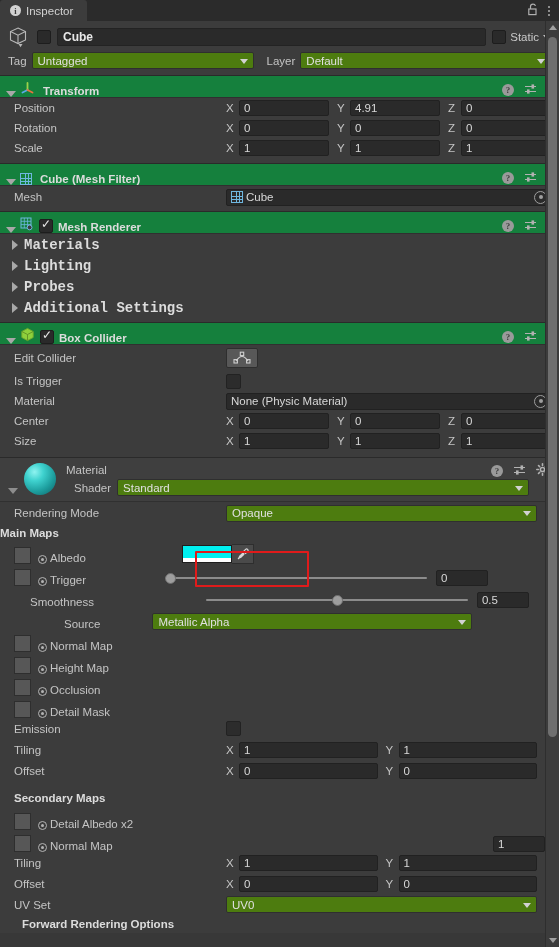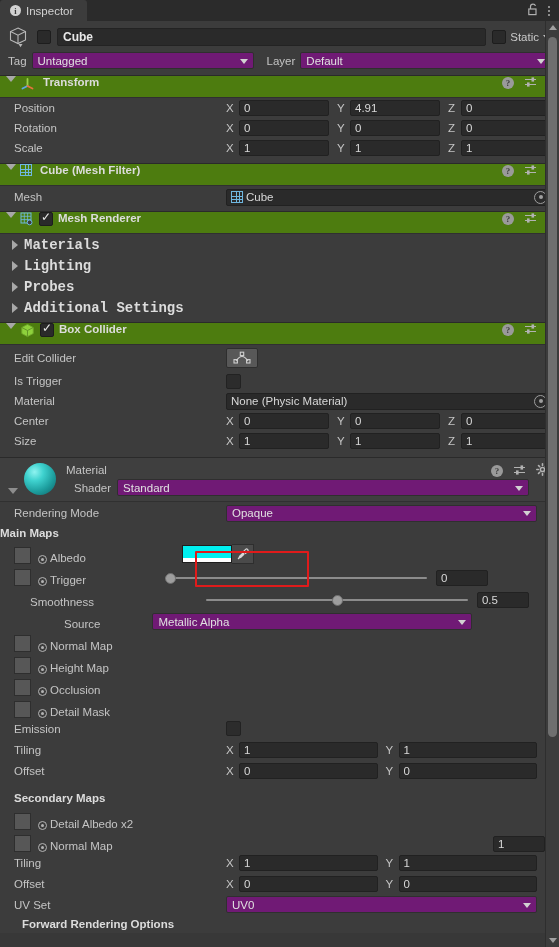--- a/index.html
+++ b/index.html
@@ -60,36 +60,36 @@
   }
   .static-wrap { display: flex; align-items: center; gap: 4px; }
   .static-lbl { font-size: 11.5px; color: #c9c9c9; }
   .caret-dn {
     width: 0; height: 0; border-left: 4px solid transparent;
     border-right: 4px solid transparent; border-top: 5px solid #c0c0c0;
   }
   .objhdr-row2 { display: flex; align-items: center; padding: 4px 8px 0 8px; gap: 5px; }
   .lbl-sm { font-size: 11.5px; color: #c4c4c4; }
   .popup {
-    height: 17px; background: #701a75; border: 1px solid #2f2f2f;
+    height: 17px; background: #4d7c0f; border: 1px solid #2f2f2f;
     border-radius: 2px; display: flex; align-items: center;
     padding: 0 4px 0 5px; color: #e0e0e0; font-size: 11.5px;
     position: relative;
   }
   .popup .arrow {
     position: absolute; right: 5px; top: 50%; margin-top: -2px;
     width: 0; height: 0; border-left: 4px solid transparent;
     border-right: 4px solid transparent; border-top: 5px solid #d2d2d2;
   }
 
   
   .comp { background: #3c3c3c; border-top: 1px solid #2a2a2a; }
   .comp-hdr {
-    height: 22px; display: flex; align-items: flex-start;
-    padding: 0 6px 0 6px; background: #4d7c0f;
+    height: 22px; display: flex; align-items: flex-end;
+    padding: 0 6px 0 6px; background: #15803d;
     border-bottom: 1px solid #303030;
   }
   .foldout {
     width: 0; height: 0; border-left: 5px solid transparent;
     border-right: 5px solid transparent; border-top: 6px solid #a8a8a8;
     margin-right: 4px; flex: none;
   }
   .foldout.closed {
     border-top: 5px solid transparent; border-bottom: 5px solid transparent;
     border-left: 6px solid #a8a8a8; border-right: 0;

